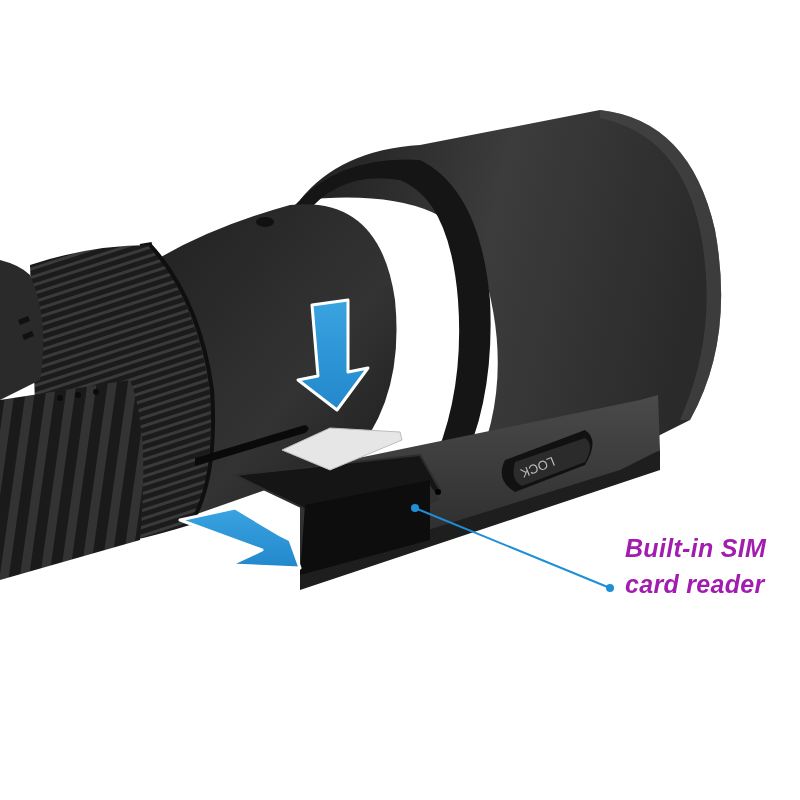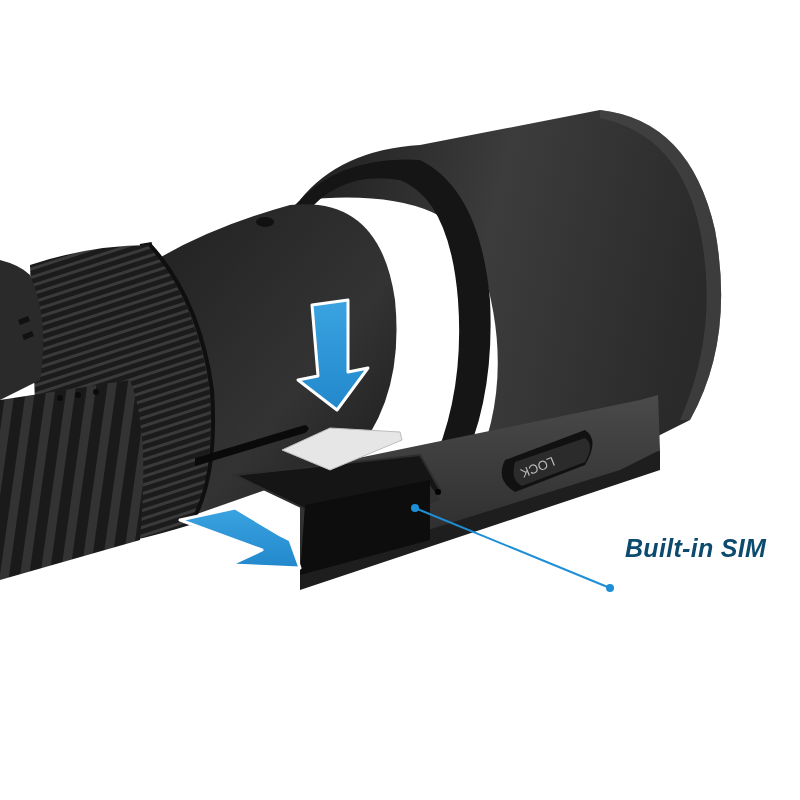--- a/index.html
+++ b/index.html
@@ -1,21 +1,21 @@
 <!DOCTYPE html>
 <html><head>
 <meta charset="utf-8">
 <style>
   html, body { margin: 0; padding: 0; background: #ffffff; }
   body { width: 800px; height: 800px; position: relative; overflow: hidden; font-family: "Liberation Sans", sans-serif; }
   .scene { position: absolute; left: 0; top: 0; width: 800px; height: 800px; }
   .callout {
     position: absolute; left: 625px; top: 530px; width: 175px;
     font-family: "Liberation Sans", sans-serif; font-weight: bold; font-style: italic;
-    font-size: 25px; line-height: 36px; color: #0c4a6e; letter-spacing: 0.3px;
+    font-size: 25px; line-height: 36px; color: #a21caf; letter-spacing: 0.3px;
   }
   .callout span { display: block; white-space: nowrap; }
 </style>
 </head>
 <body>
 
 <svg class="scene" viewBox="0 0 800 800" xmlns="http://www.w3.org/2000/svg">
   <defs>
     <linearGradient id="gBody" x1="0" y1="0" x2="0" y2="1">
       <stop offset="0" stop-color="#2a2a2a"></stop>
@@ -107,13 +107,14 @@
 
   <g>
     <line x1="415" y1="508" x2="610" y2="588" stroke="#1e8fd6" stroke-width="2"></line>
     <circle cx="415" cy="508" r="4" fill="#1e8fd6"></circle>
     <circle cx="610" cy="588" r="4" fill="#1e8fd6"></circle>
   </g>
 </svg>
 
 <div class="callout">
   <span>Built-in SIM</span>
+  <span>card reader</span>
 </div>
 
 </body></html>

